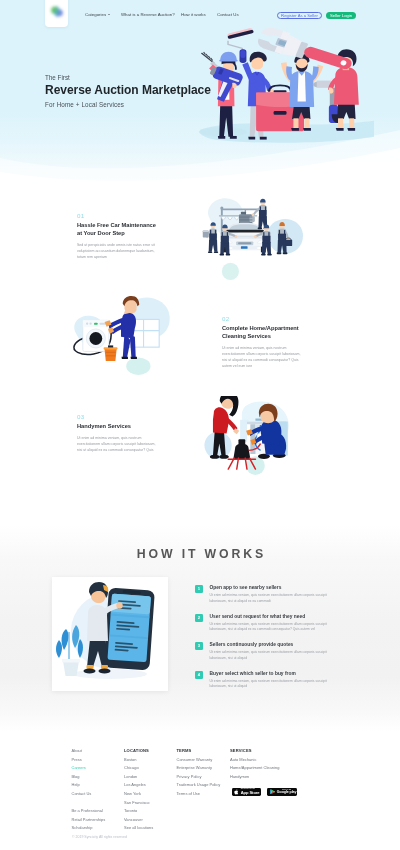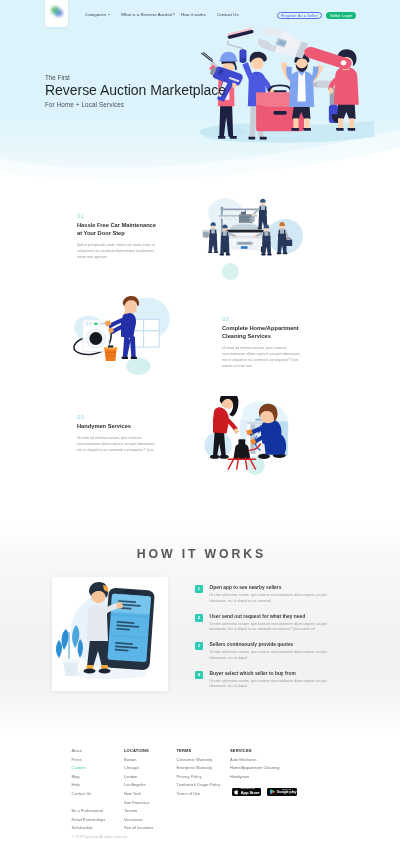--- a/index.html
+++ b/index.html
@@ -20,21 +20,21 @@
 .nav-links{position:absolute;left:85px;top:11px;height:10px}
 .nav-link{position:absolute;top:0;font-size:4.35px;color:#3e454b;letter-spacing:.01px;white-space:nowrap;cursor:pointer;line-height:8px}
 .caret{display:inline-block;width:0;height:0;border-left:1.7px solid transparent;border-right:1.7px solid transparent;border-top:1.9px solid #3e454b;margin-left:1.6px;vertical-align:1.2px}
 
 .nav-actions{position:absolute;left:277px;top:11.6px;height:8px}
 .btn-register{position:absolute;left:0;top:0;width:45px;height:7.8px;border:.6px solid #5a6fe0;color:#5a6fe0;background:transparent;border-radius:5px;font-size:4.2px;cursor:pointer;white-space:nowrap;font-family:inherit;padding:0;line-height:6.6px}
 .btn-login{position:absolute;left:49px;top:0;width:30px;height:7.8px;background:#14b97c;color:#fff;border:none;border-radius:5px;font-size:4.2px;cursor:pointer;white-space:nowrap;font-family:inherit;padding:0;line-height:7.8px}
 
 .hero-text{position:absolute;left:45px;top:74px;z-index:5}
 .hero-eyebrow{font-size:6.3px;color:#494f55;letter-spacing:0;line-height:7px;height:11px}
-.hero-title{font-size:14px;font-weight:normal;color:#1f2429;letter-spacing:-.04px;line-height:11px;height:16px}
+.hero-title{font-size:12px;font-weight:bold;color:#1f2429;letter-spacing:-.04px;line-height:11px;height:16px}
 .hero-sub{font-size:6.3px;color:#494f55;letter-spacing:.12px;line-height:7px}
 .hero-art{position:absolute;left:199px;top:22px;width:175px;height:126px;z-index:4}
 
 
 .features{position:absolute;left:0;top:186px;width:400px;height:310px}
 .feat{position:absolute;width:400px}
 .feat-text{position:absolute;width:80px}
 .feat-num{font-size:6.2px;color:#92dce8;font-weight:400;letter-spacing:.2px;line-height:6px;height:8px}
 .feat-title{font-size:5.73px;color:#2b2f34;font-weight:600;line-height:8.1px;letter-spacing:-.02px;height:21px}
 .feat-body{font-size:3.55px;color:#949a9f;line-height:6.15px;letter-spacing:.005px}

